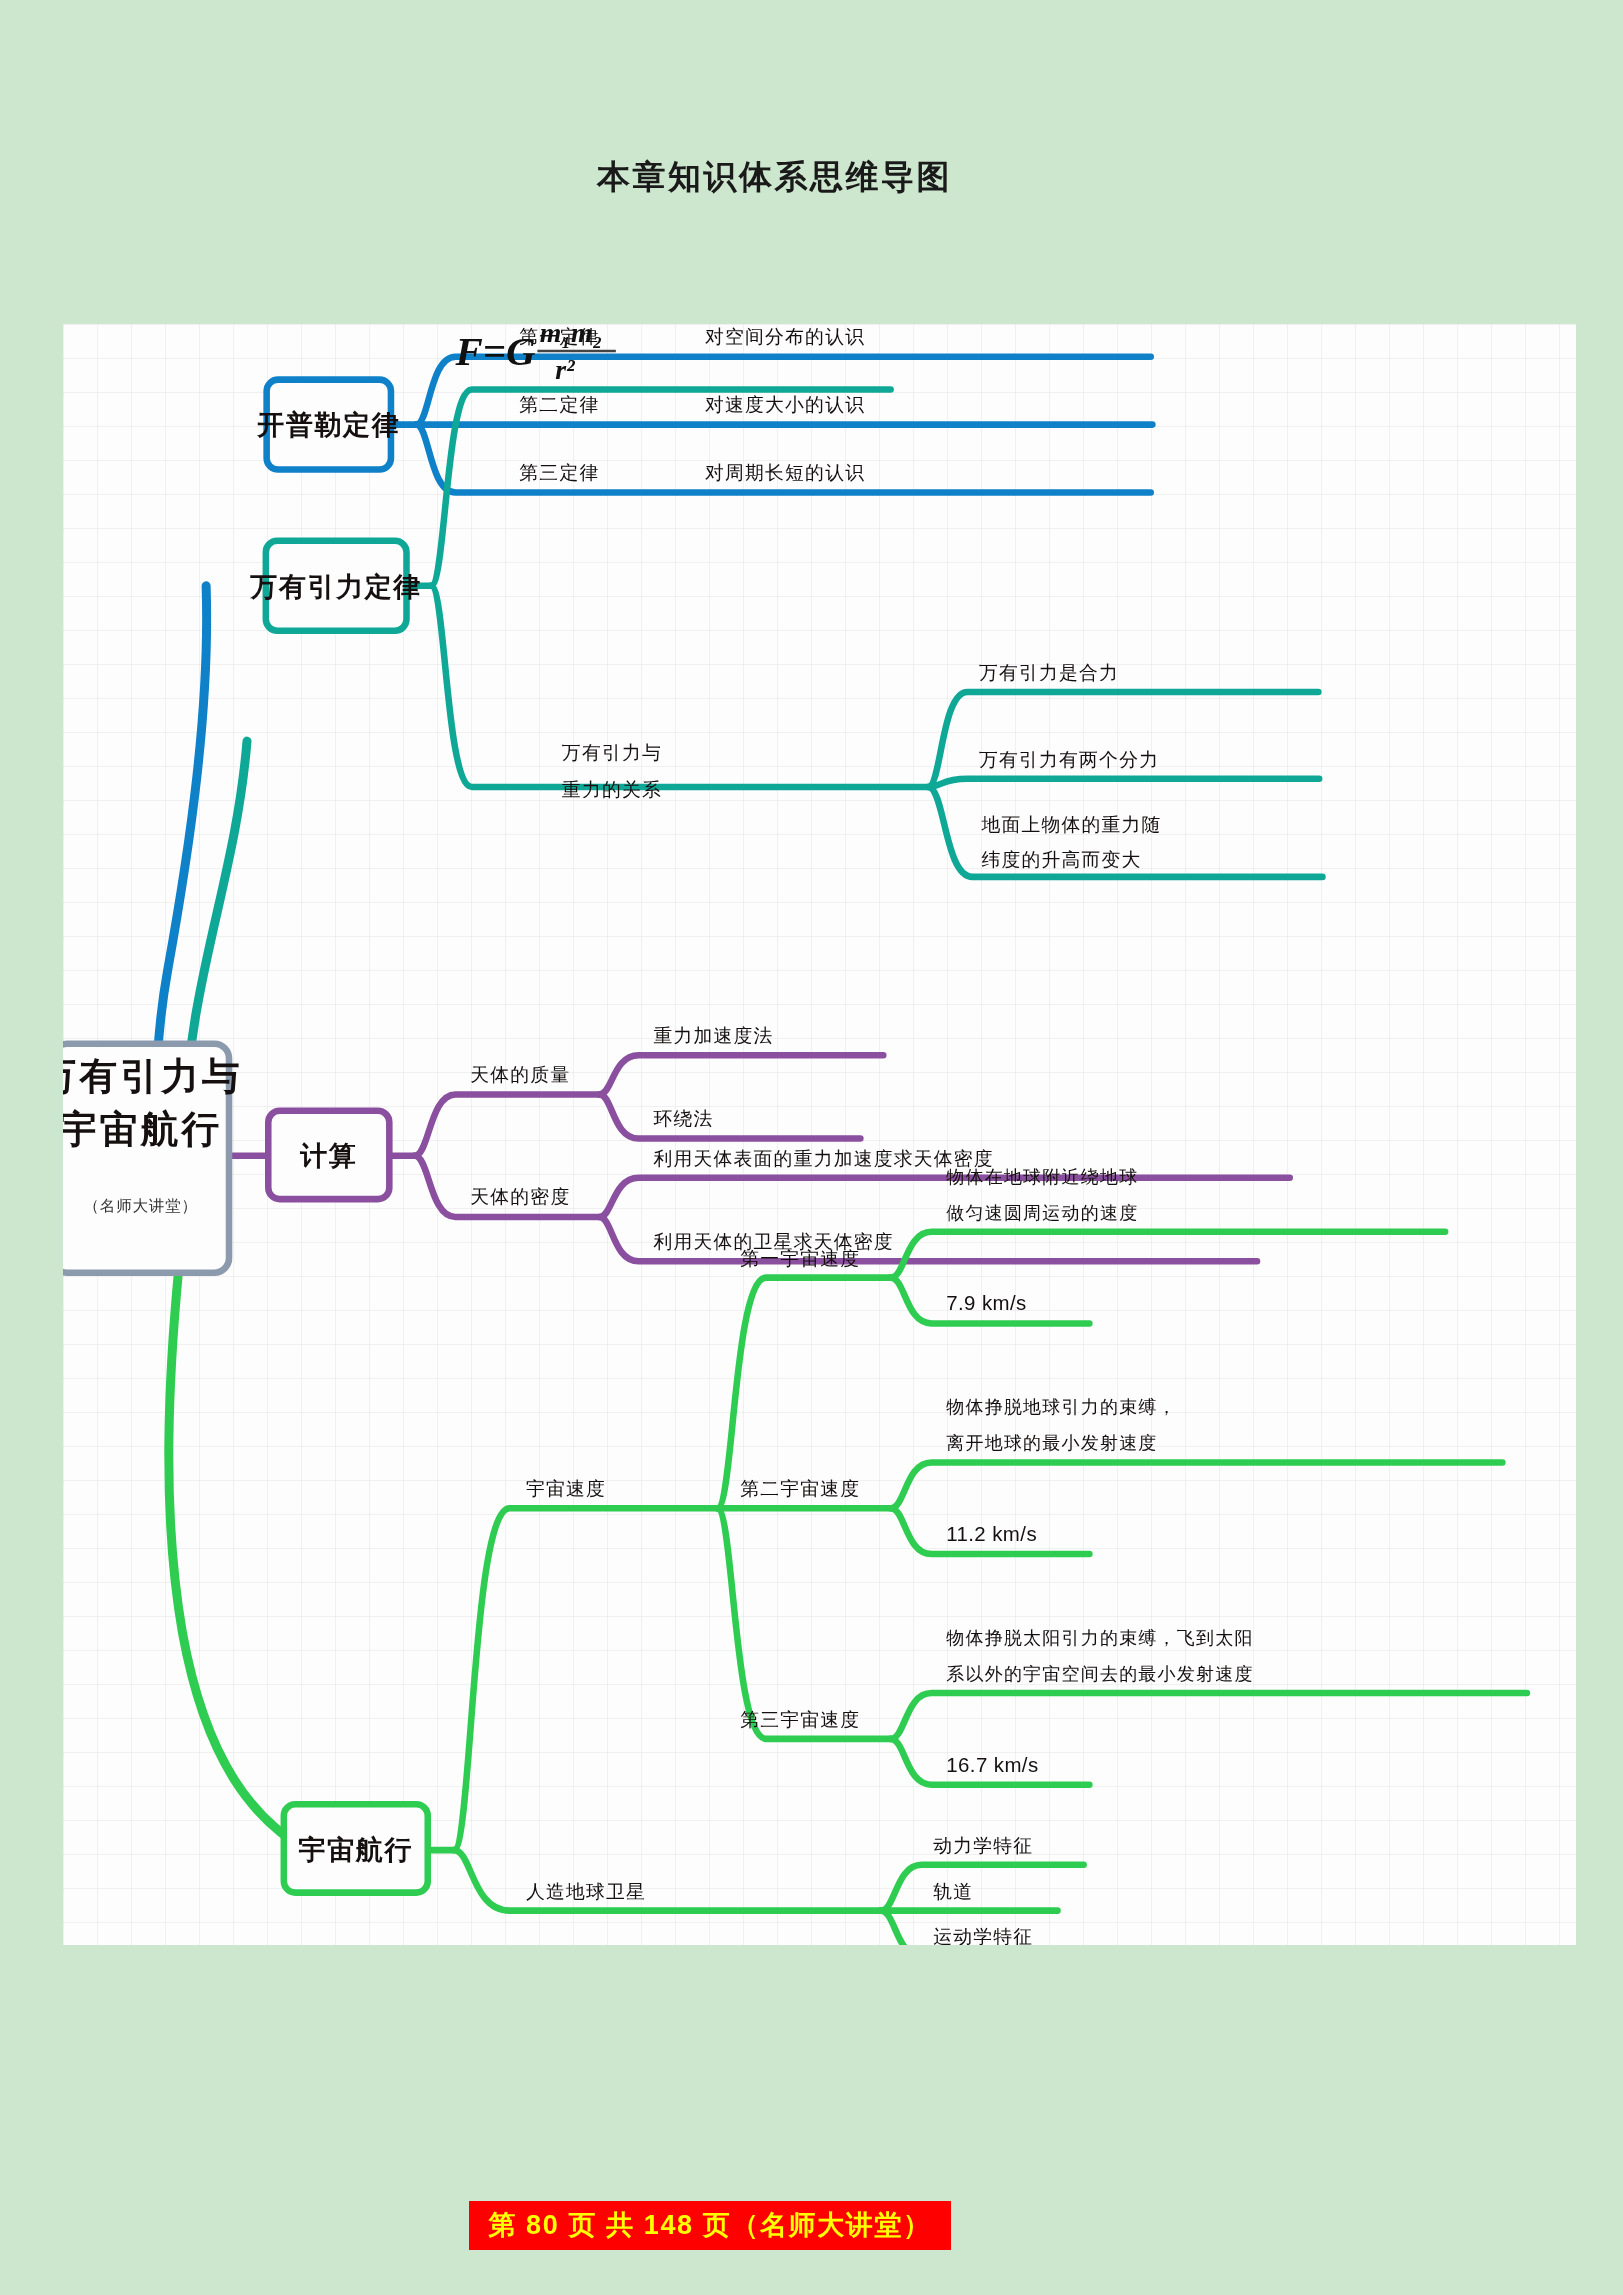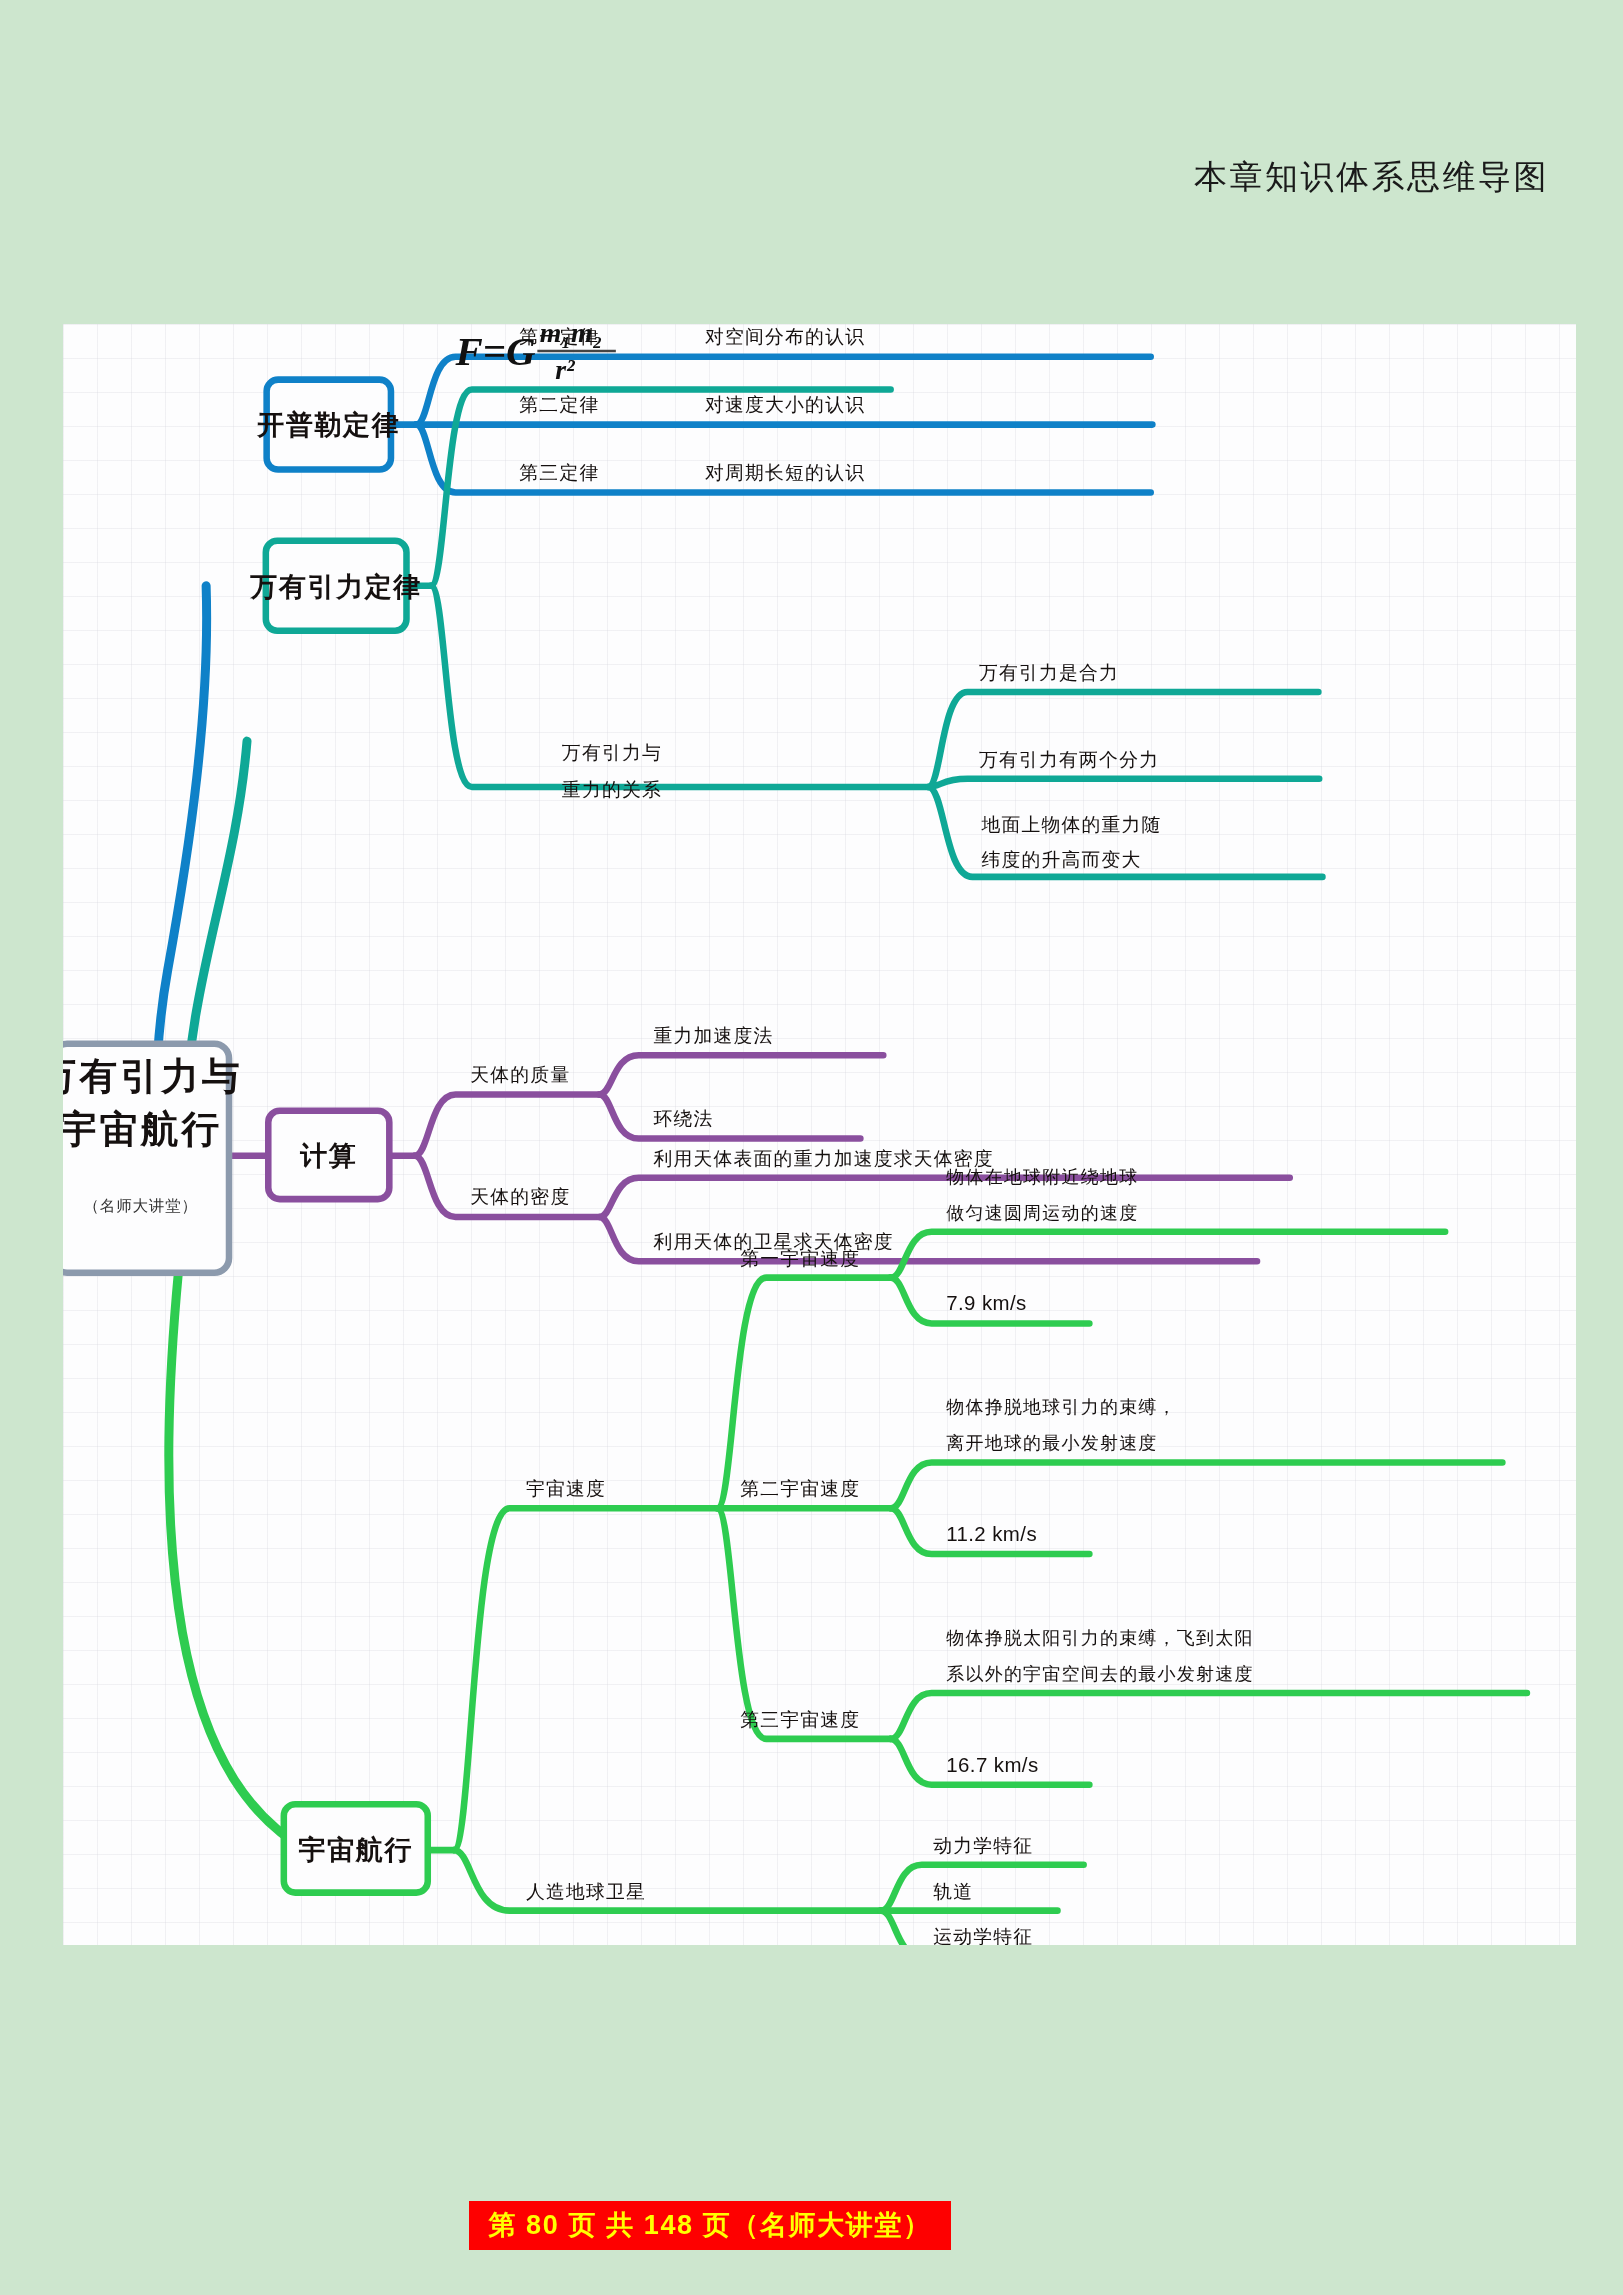--- a/index.html
+++ b/index.html
@@ -4,22 +4,22 @@
 <style>
   html,body{margin:0;padding:0;}
   body{
     width:1623px;height:2295px;
     background:#cde6ce;
     font-family:"Liberation Serif","DejaVu Serif",serif;
     position:relative;overflow:hidden;
   }
   #page-title{
     position:absolute;left:0;top:155px;width:1549px;
-    text-align:right;
-    font-size:33px;font-weight:normal;color:#1a1a1a;
+    text-align:center;
+    font-size:33px;font-weight:bold;color:#1a1a1a;
     letter-spacing:2.5px;
   }
   #canvas{
     position:absolute;left:63px;top:324px;
     width:1513px;height:1621px;
     background:#fdfdfe;
   }
   #canvas .grid{
     position:absolute;inset:0;
     background-image:

